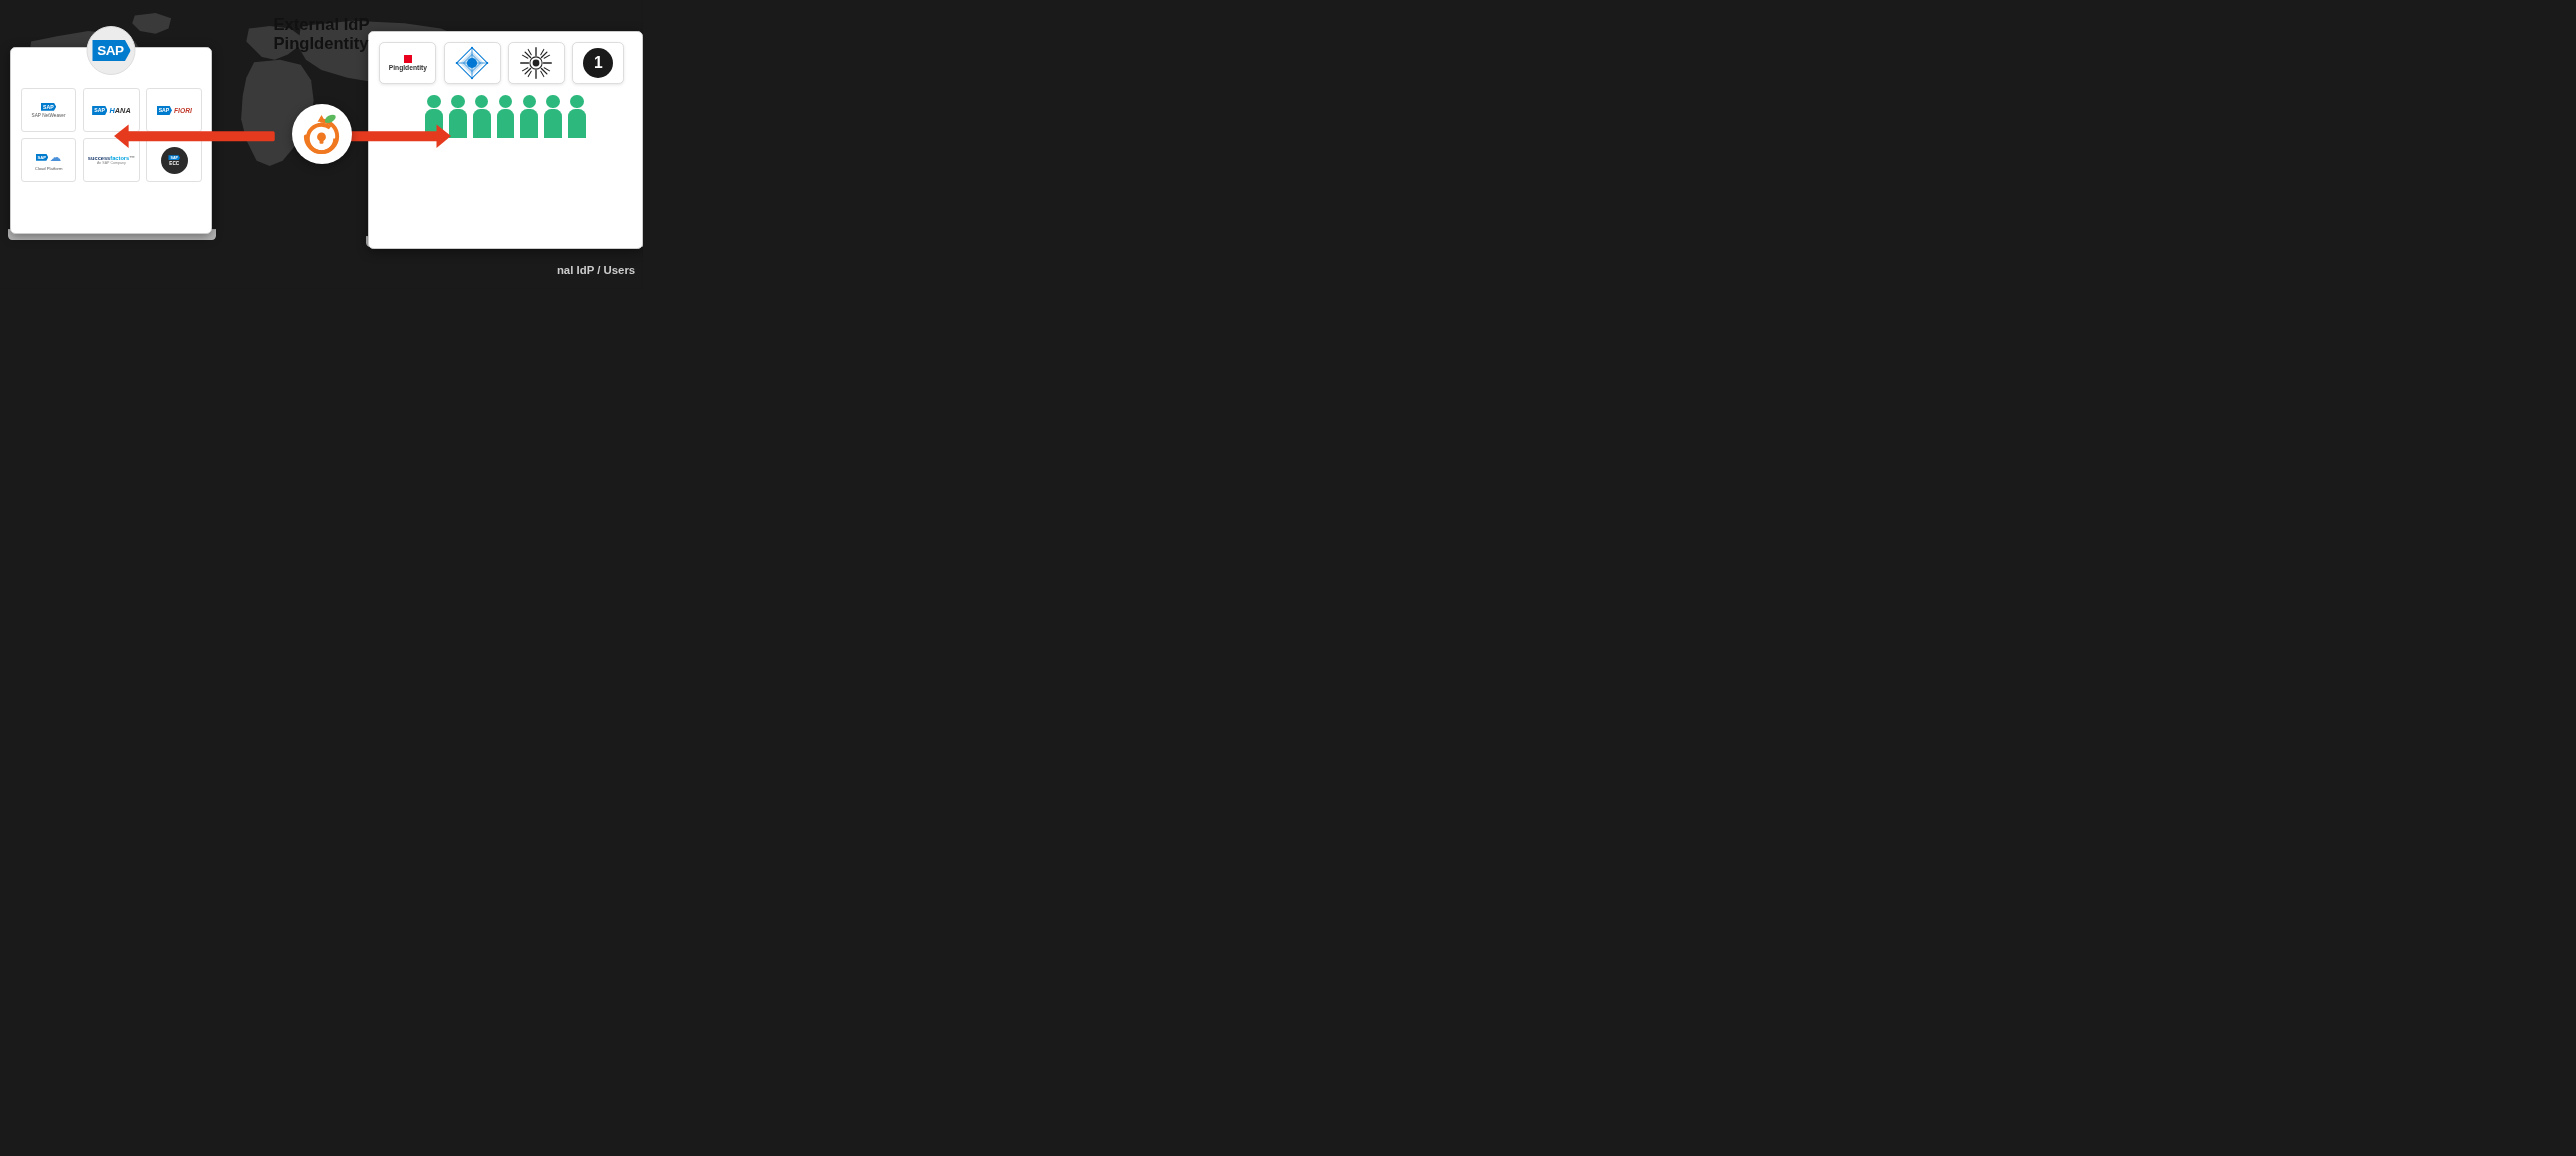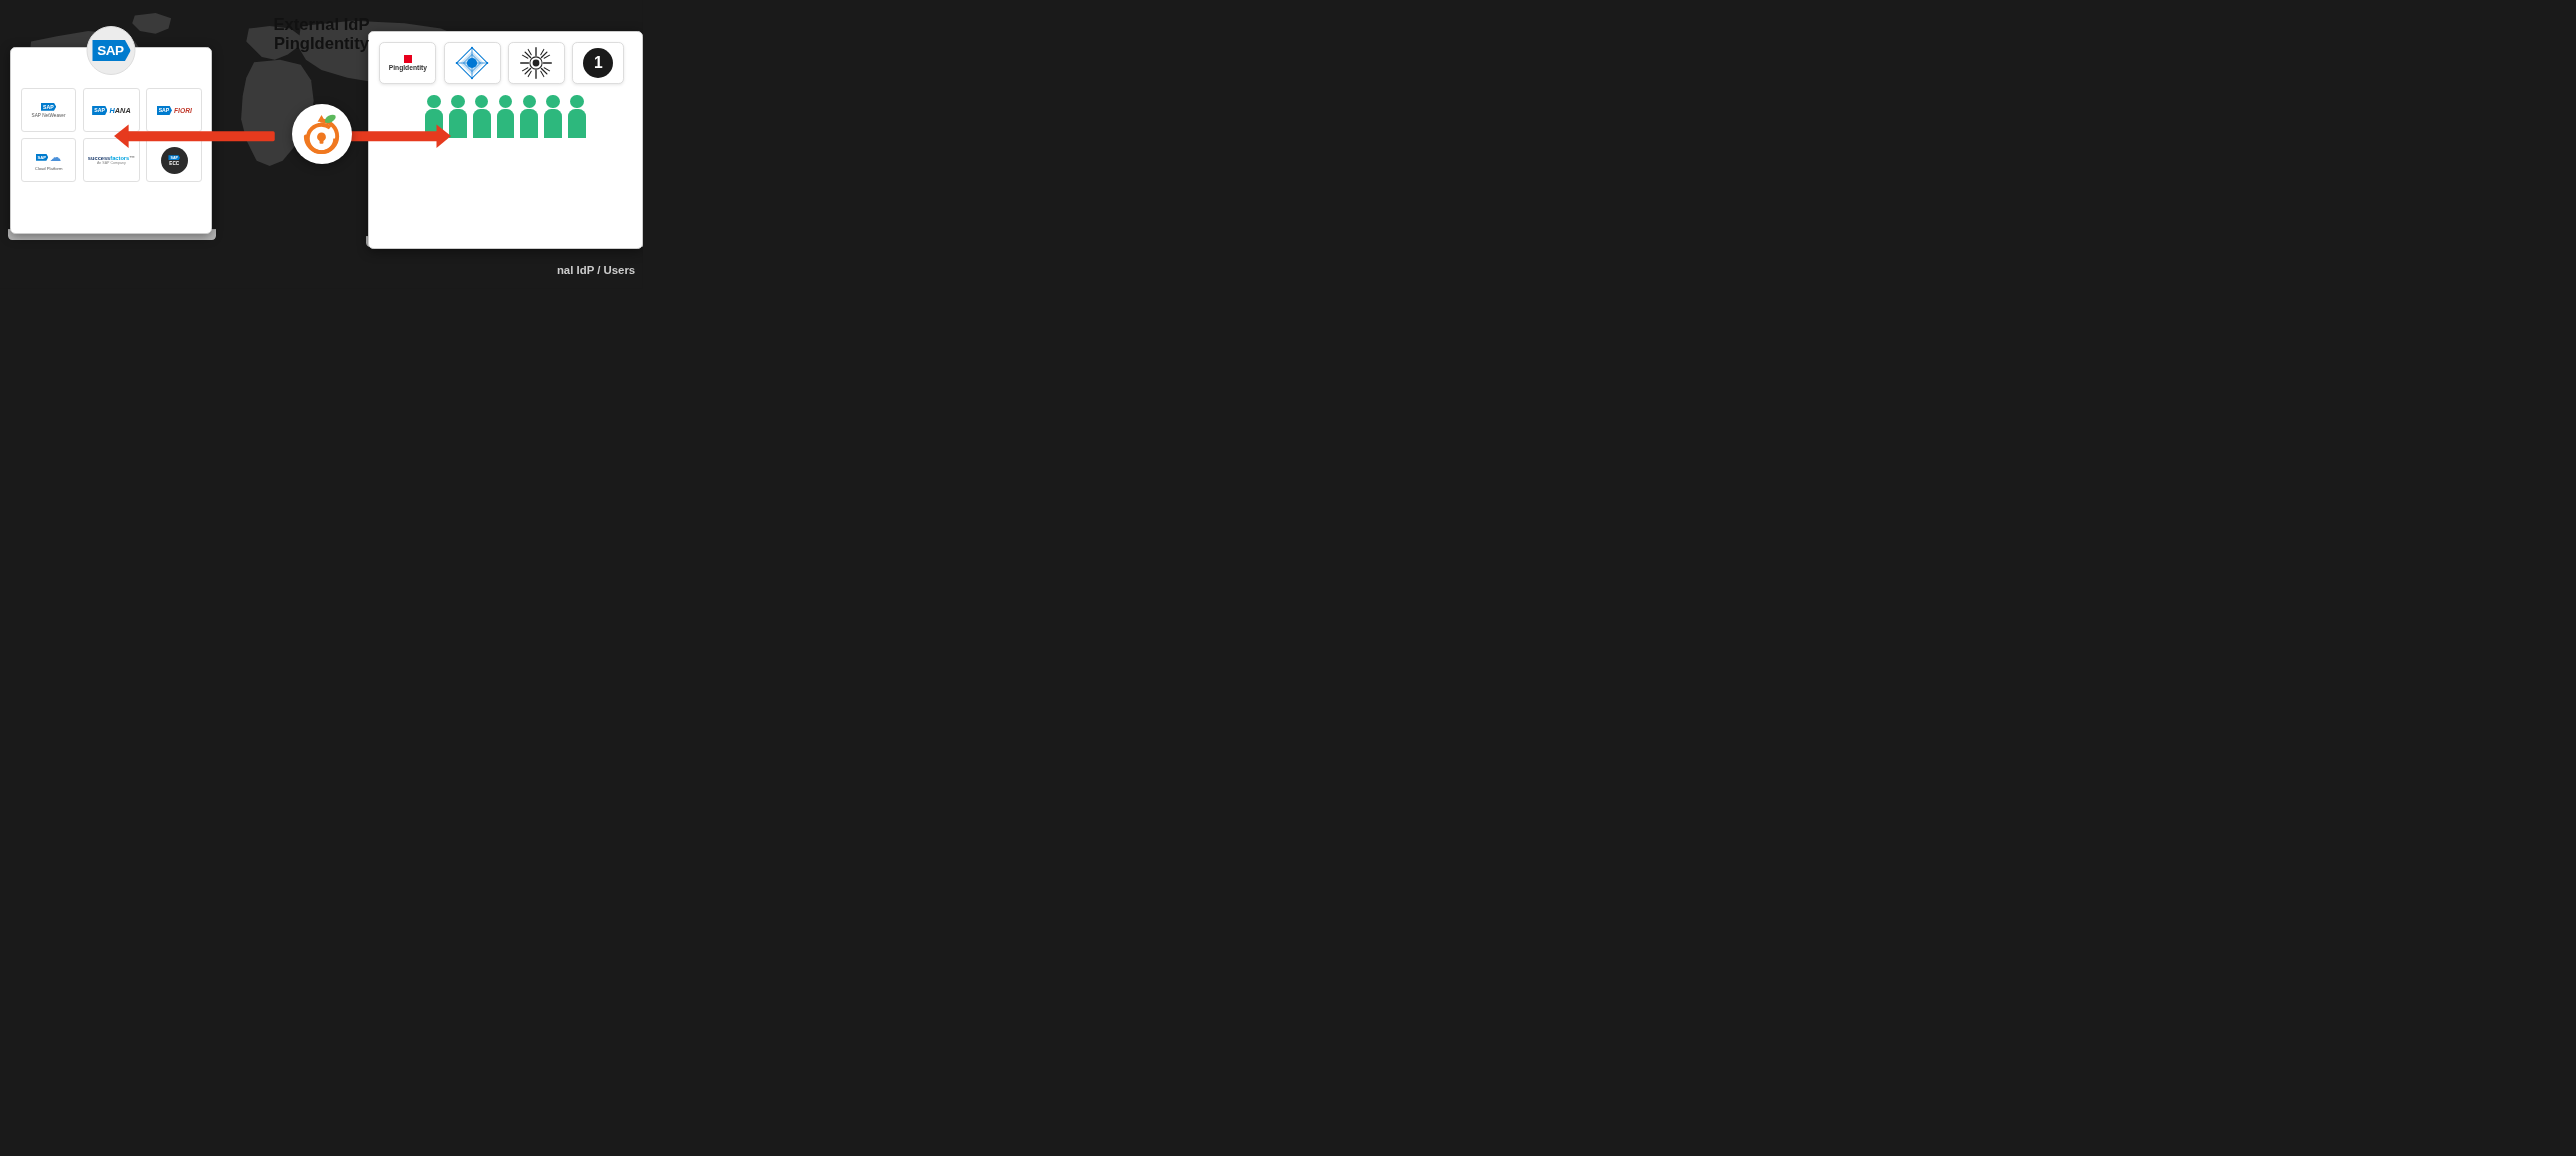--- a/index.html
+++ b/index.html
@@ -12,21 +12,21 @@
       font-family: Arial, sans-serif;
       position: relative;
     }
 
     
     .header-title {
       position: absolute;
       top: 14.5px;
       left: 50%;
       transform: translateX(-50%);
-      text-align: center;
+      text-align: left;
       color: #111;
       font-size: 16.6px;
       font-weight: bold;
       line-height: 1.2;
       z-index: 10;
       white-space: nowrap;
     }
 
     
     .left-panel {

